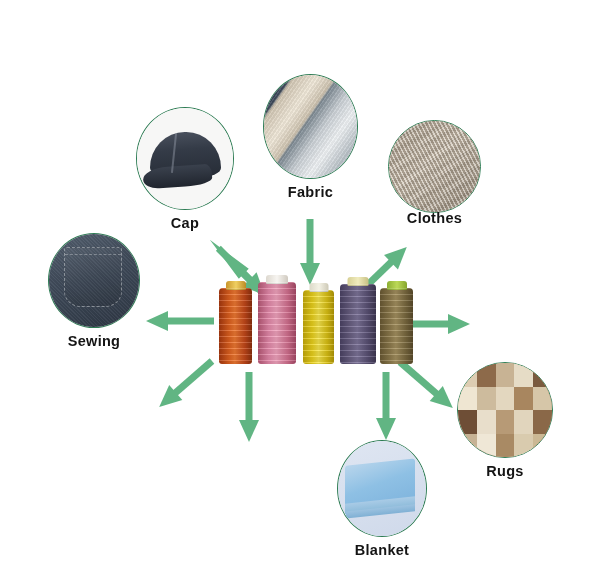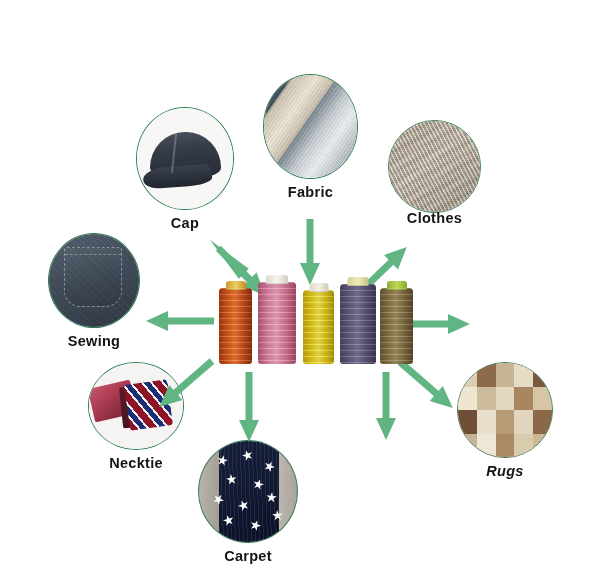--- a/index.html
+++ b/index.html
@@ -329,55 +329,35 @@
             <i style="background:#e1d5bd"></i>
             <i style="background:#8a6848"></i>
           <i style="background:#c6b294"></i>
             <i style="background:#efe7d6"></i>
             <i style="background:#a98a64"></i>
             <i style="background:#d9cbae"></i>
             <i style="background:#cbb894"></i>
         </div>
       </div>
     </div>
-    <div class="node-label" style="top:101px;font-style:italic;">Rugs</div>
-  </div>
-
-
-  <div class="node" style="left:198px; top:440px;">
-    <div class="circle" style="width:100px;height:103px;">
-      <div class="pic pic-carpet">
-        <div class="carpet-edge"></div>
-        <div class="carpet-edge r"></div>
-        <div class="star" style="left:18%; top:14%; transform:rotate(12deg);"></div>
-        <div class="star" style="left:44%; top:9%;  transform:rotate(-18deg);"></div>
-        <div class="star" style="left:66%; top:20%; transform:rotate(24deg);"></div>
-        <div class="star" style="left:28%; top:33%; transform:rotate(-8deg);"></div>
-        <div class="star" style="left:55%; top:38%; transform:rotate(16deg);"></div>
-        <div class="star" style="left:14%; top:52%; transform:rotate(30deg);"></div>
-        <div class="star" style="left:40%; top:58%; transform:rotate(-22deg);"></div>
-        <div class="star" style="left:68%; top:50%; transform:rotate(6deg);"></div>
-        <div class="star" style="left:24%; top:73%; transform:rotate(-14deg);"></div>
-        <div class="star" style="left:52%; top:78%; transform:rotate(20deg);"></div>
-        <div class="star" style="left:74%; top:68%; transform:rotate(-4deg);"></div>
+    <div class="node-label" style="top:101px;">Rugs</div>
+  </div>
+
+  <div class="node" style="left:337px; top:440px;">
+    <div class="circle" style="width:90px;height:97px;">
+      <div class="pic pic-blanket">
+        <div class="blk-main"></div>
+        <div class="blk-fold"></div>
+        <div class="blk-fold2"></div>
       </div>
     </div>
-    <div class="node-label" style="top:108px;">Carpet</div>
-  </div>
-
-  <div class="node" style="left:88px; top:362px;">
-    <div class="circle" style="width:96px;height:88px;">
-      <div class="pic pic-necktie">
-        <div class="tie-boxlid"></div>
-        <div class="tie-box"></div>
-        <div class="tie-body"></div>
-      </div>
-    </div>
-    <div class="node-label" style="top:93px;">Necktie</div>
-  </div>
+    <div class="node-label" style="top:102px;">Blanket</div>
+  </div>
+
+
 
   <div class="node" style="left:48px; top:233px;">
     <div class="circle" style="width:92px;height:95px;">
       <div class="pic pic-jeans">
         <div class="jean-pocket"></div>
       </div>
     </div>
     <div class="node-label" style="top:100px;">Sewing</div>
   </div>
 

